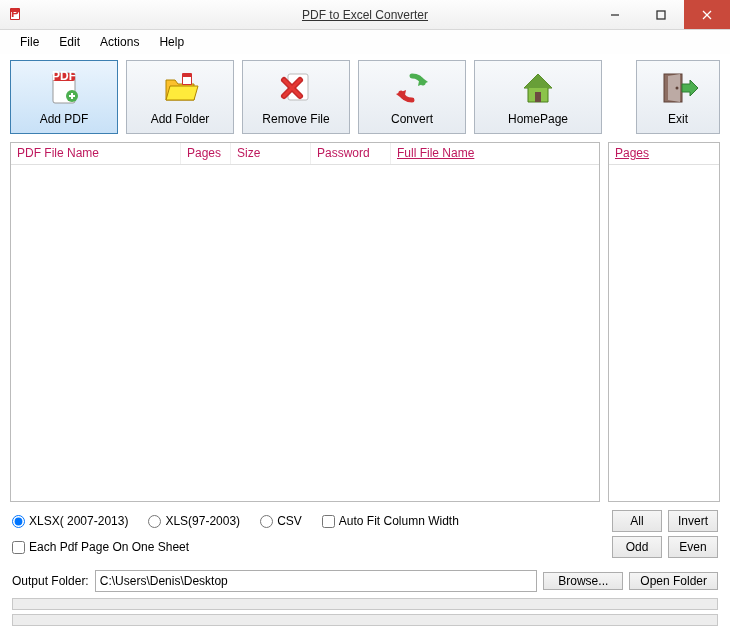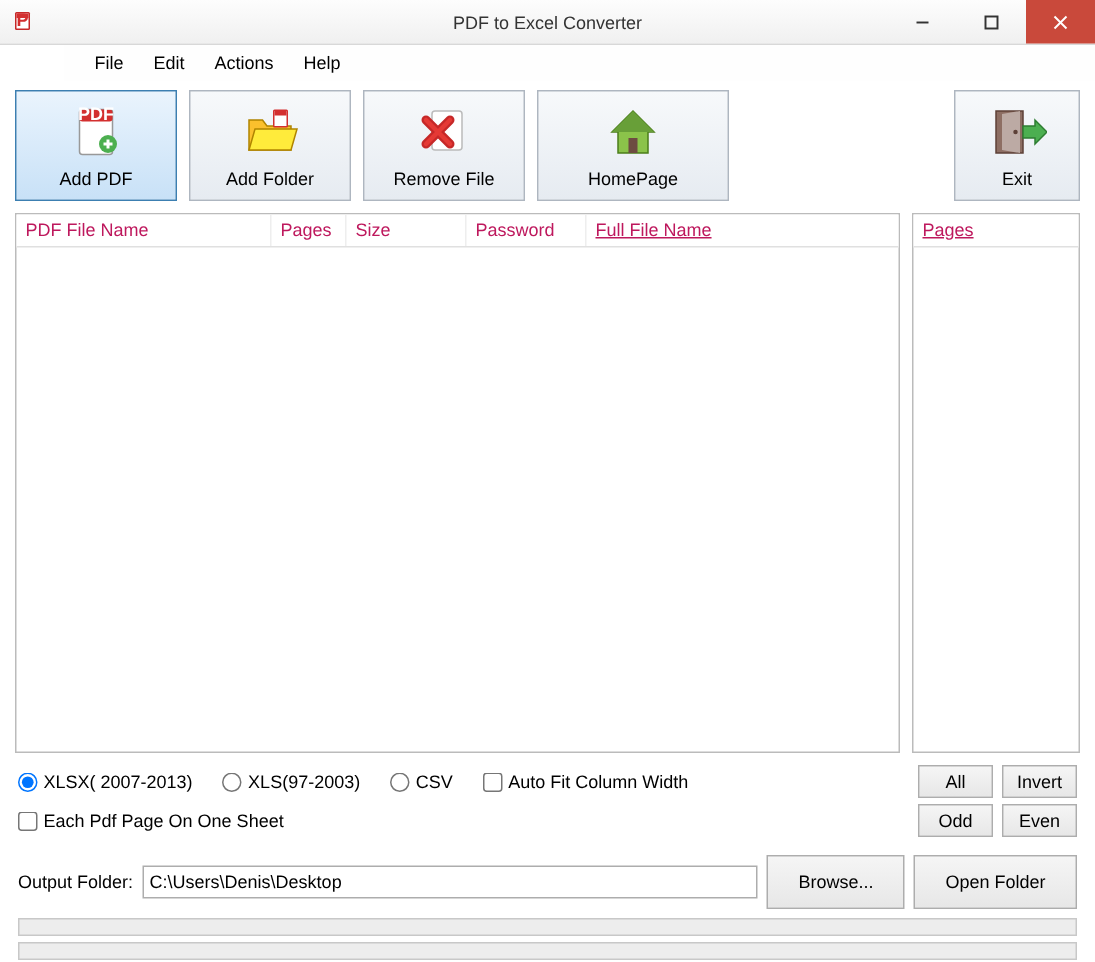--- a/index.html
+++ b/index.html
@@ -1,28 +1,28 @@
 <!DOCTYPE html>
 <html><head>
 <meta charset="utf-8">
 <style>
 * { box-sizing: border-box; margin: 0; padding: 0; font-family: "Segoe UI", Tahoma, sans-serif; font-size: 12px; }
 body { background: #fff; width: 730px; height: 641px; overflow: hidden; }
 
 
 .titlebar { height: 30px; background: linear-gradient(#fdfdfd,#f0f0f0); border-bottom: 1px solid #d8d8d8; display: flex; align-items: center; position: relative; }
 .titlebar .icon { width: 16px; height: 16px; margin: 0 6px 0 8px; }
-.titlebar .title { position: absolute; left: 50%; transform: translateX(-50%); color: #333; }
+.titlebar .title { position: absolute; left: 50%; transform: translateX(-50%); color: #333; text-decoration: underline; }
 .win-btns { margin-left: auto; display: flex; height: 100%; }
 .win-btn { width: 46px; display: flex; align-items: center; justify-content: center; color: #555; }
 .win-btn.close { background: #c9493b; color: #fff; width: 46px; }
 .win-btn svg { width: 10px; height: 10px; }
 
 
-.menubar { height: 24px; display: flex; align-items: center; padding: 0 10px; gap: 0; background: #fefefe; margin-left: 43px; }
+.menubar { height: 24px; display: flex; align-items: center; padding: 0 10px; gap: 0; background: #fefefe; }
 .menubar .menu-item { padding: 3px 10px; color: #000; cursor: default; }
 
 
 .toolbar { display: flex; padding: 6px 10px 8px 10px; gap: 8px; background: #fff; }
 .tool-btn { height: 74px; flex-grow:0; border: 1px solid #aeb6c0; background: linear-gradient(#f7f9fb,#e6ebf1); display: flex; flex-direction: column; align-items: center; justify-content: center; gap: 4px; cursor: default; color:#000;}
 .tool-btn.selected { border: 1px solid #3c7fb1; background: linear-gradient(#eaf4fd,#c8e1f7); }
 .tool-btn .tool-icon { width: 40px; height: 40px; display:flex; align-items:center; justify-content:flex-start;}
 .tool-btn .label-span { font-size: 12px; }
 .tool-spacer { flex: 1; }
 
@@ -44,21 +44,21 @@
 .side-btns { display:flex; gap:6px; }
 .side-btn { width:50px; height:22px; border:1px solid #adadad; background:linear-gradient(#f5f5f5,#e7e7e7); cursor:default; color:#000;}
 
 .options2 { padding: 2px 12px 8px 12px; display:flex; align-items:center;}
 .options2 .left-opts { display:flex; align-items:center; gap: 1px; flex:1;}
 
 
 .output-row { padding: 4px 12px 6px 12px; display:flex; align-items:center; gap:6px; }
 .output-row label { white-space:nowrap; color:#000;}
 .output-row input[type=text] { flex:1; height:22px; border:1px solid #adadad; padding:0 4px; background:#fff; color:#000;}
-.std-btn { height:36px; padding:0 20px; border:1px solid #adadad; background:linear-gradient(#f5f5f5,#e7e7e7); cursor:default; color:#000; min-width:80px;}
+.std-btn { height:18px; padding:0 10px; border:1px solid #adadad; background:linear-gradient(#f5f5f5,#e7e7e7); cursor:default; color:#000; min-width:80px;}
 
 
 .progressbars { padding: 0 12px 6px 12px; display:flex; flex-direction:column; gap:4px;}
 .progressbar { height:12px; border:1px solid #c8c8c8; background:#ededed;}
 
 
 svg { display:block;}
 </style>
 </head>
 <body>
@@ -131,20 +131,31 @@
       <svg width="40" height="40" viewBox="0 0 40 40">
           <rect x="12" y="6" width="20" height="26" rx="2" fill="#fff" stroke="#bbb"></rect>
           <line x1="8" y1="12" x2="24" y2="28" stroke="#c62828" stroke-width="6" stroke-linecap="round"></line>
           <line x1="24" y1="12" x2="8" y2="28" stroke="#c62828" stroke-width="6" stroke-linecap="round"></line>
           <line x1="8" y1="12" x2="24" y2="28" stroke="#e53935" stroke-width="3" stroke-linecap="round"></line>
           <line x1="24" y1="12" x2="8" y2="28" stroke="#e53935" stroke-width="3" stroke-linecap="round"></line>
         </svg>
     </span>
     <span class="label-span">Remove File</span>
   </div>
+  <div class="tool-btn" style="width:108px">
+    <span class="tool-icon">
+      <svg width="40" height="40" viewBox="0 0 40 40">
+          <path d="M 20 8 A 12 12 0 0 1 31 15" fill="none" stroke="#4caf50" stroke-width="5" stroke-linecap="round"></path>
+          <polygon points="28,8 36,14 26,18" fill="#4caf50"></polygon>
+          <path d="M 20 32 A 12 12 0 0 1 9 25" fill="none" stroke="#d32f2f" stroke-width="5" stroke-linecap="round"></path>
+          <polygon points="12,32 4,26 14,22" fill="#d32f2f"></polygon>
+        </svg>
+    </span>
+    <span class="label-span">Convert</span>
+  </div>
   <div class="tool-btn" style="width:128px">
     <span class="tool-icon">
       <svg width="40" height="40" viewBox="0 0 40 40">
           <polygon points="20,6 6,20 10,20 10,34 30,34 30,20 34,20" fill="#8bc34a" stroke="#4b7e1a"></polygon>
           <rect x="17" y="24" width="6" height="10" fill="#6d4c41"></rect>
           <polygon points="20,6 6,20 34,20" fill="#689f38"></polygon>
         </svg>
     </span>
     <span class="label-span">HomePage</span>
   </div>

